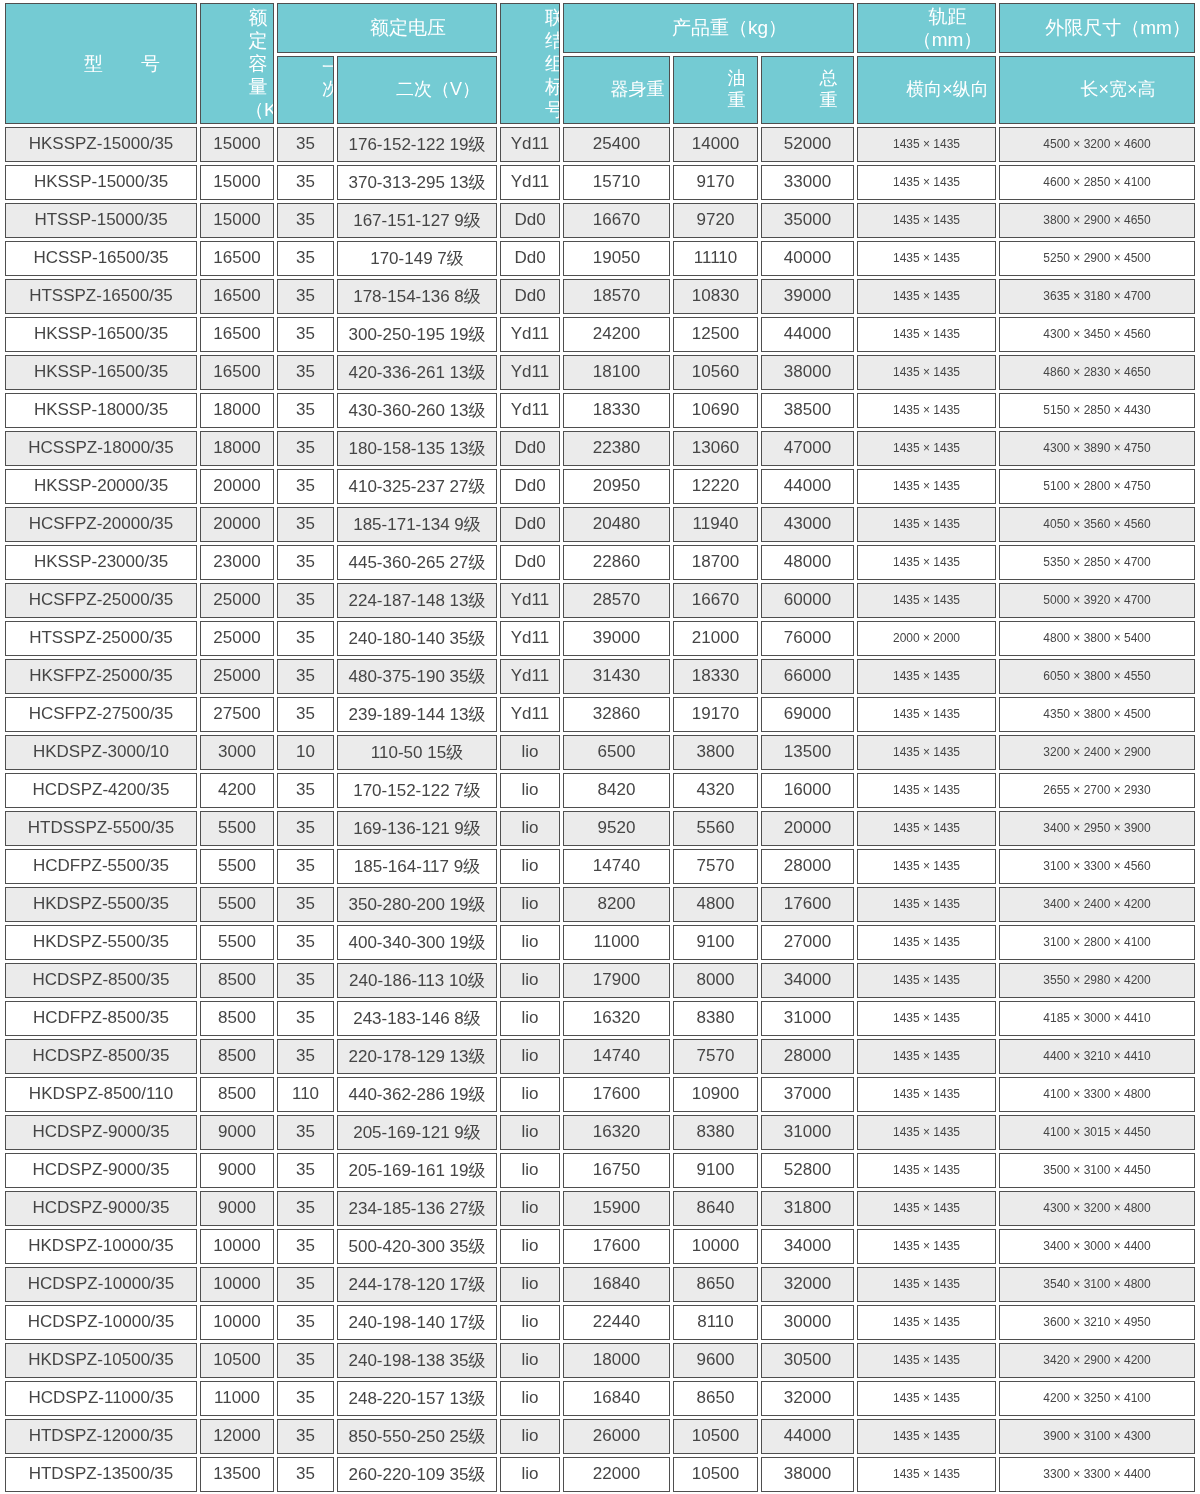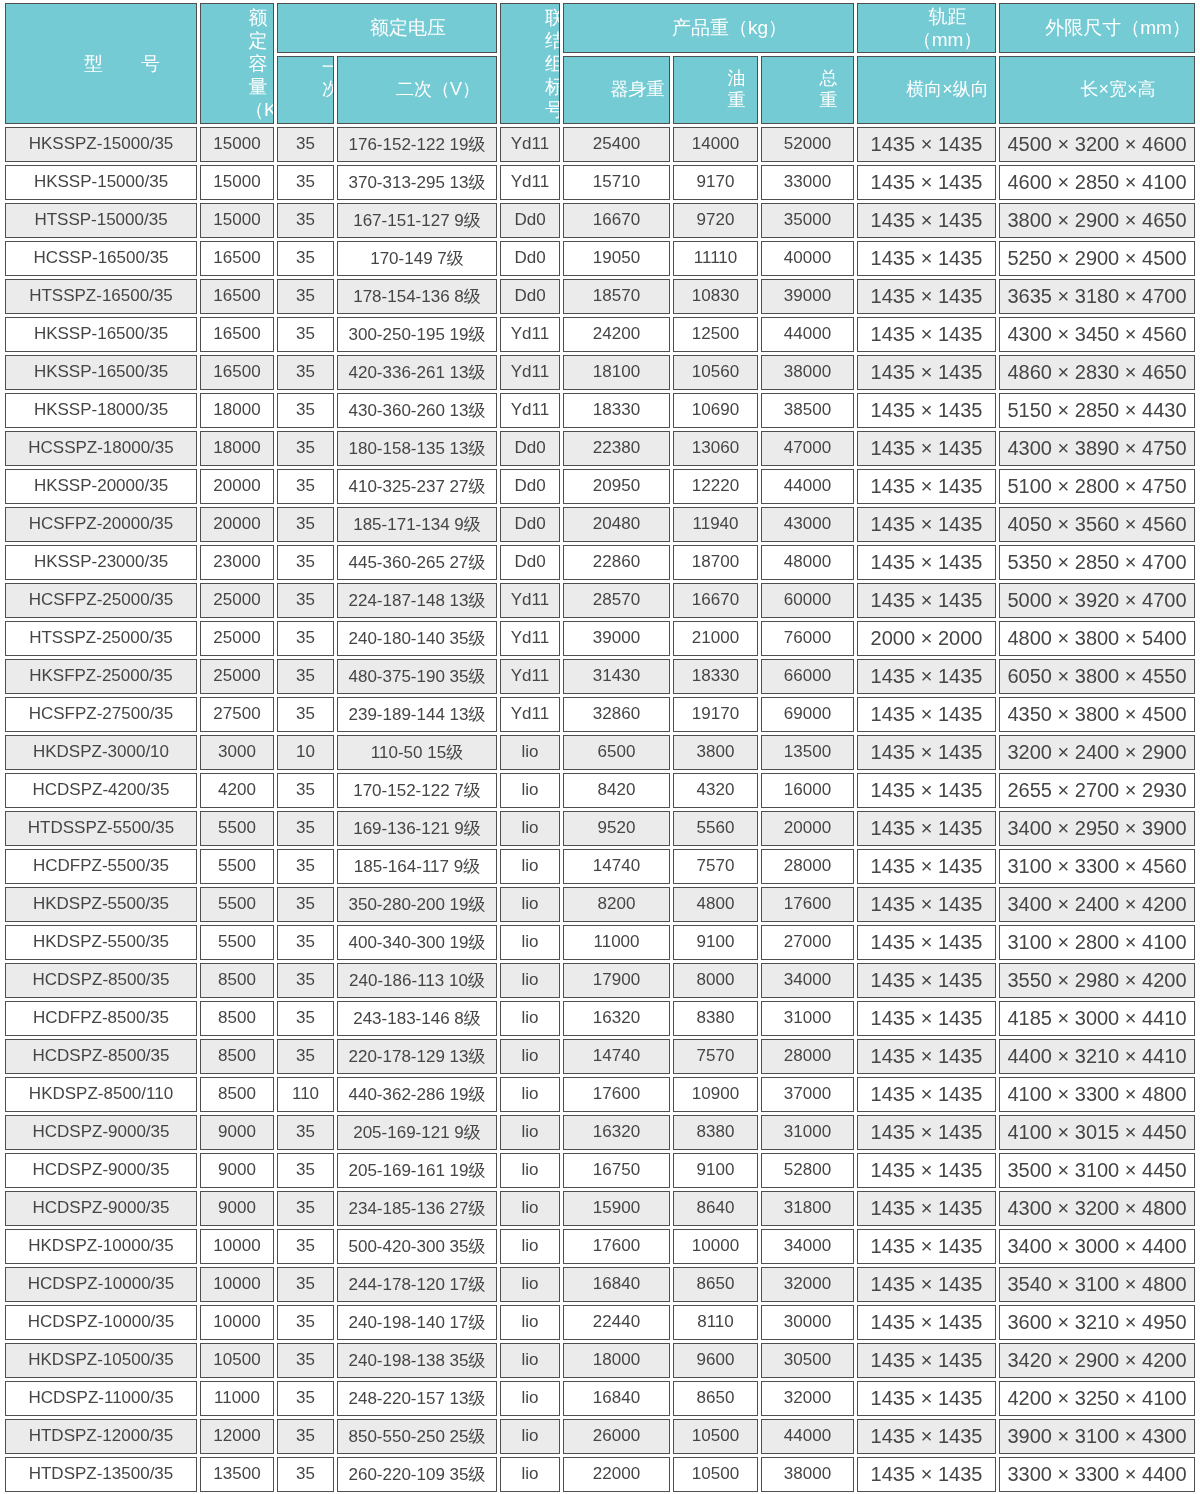--- a/index.html
+++ b/index.html
@@ -43,22 +43,22 @@
   thead tr.h1 th{height:50px;}
   thead tr.h2 th{height:48px;font-size:18px;}
   tbody td{
     background:var(--row-bg);
     font-size:17px;
     height:35px;
     white-space:nowrap;
   }
   tbody tr.alt td{background:var(--row-alt);}
   td.c-v{font-size:17px;}
-  td.c-gauge{font-size:20px;margin-top:13px;}
-  td.c-dims{font-size:20px;}
+  td.c-gauge{font-size:12px;margin-top:13px;}
+  td.c-dims{font-size:12px;}
 </style>
 </head>
 <body>
 
 <table>
   <colgroup>
     <col style="width:192px">
       <col style="width:74px">
       <col style="width:57px">
     <col style="width:160px">

